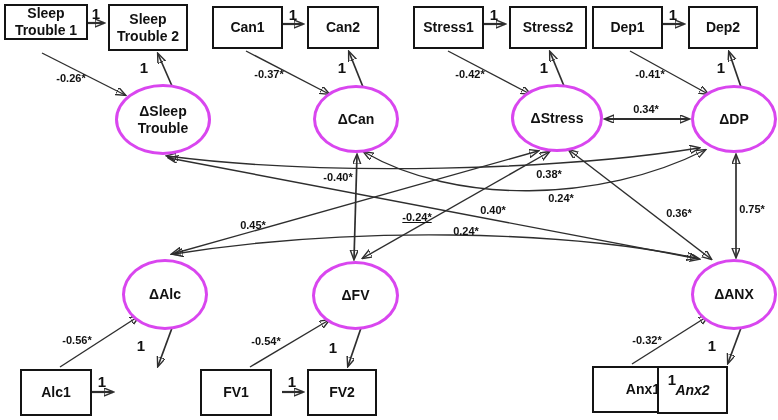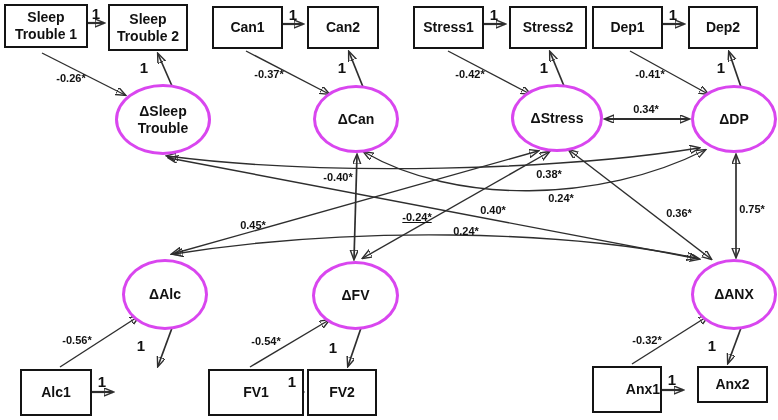--- a/index.html
+++ b/index.html
@@ -68,21 +68,21 @@
     <path class="w16" d="M357,155 L354,259" marker-start="url(#mS)" marker-end="url(#mE)"></path>
     <path d="M167,156 C330,177 560,170 699,148" marker-start="url(#mS)" marker-end="url(#mE)"></path>
     <path d="M364,152 C455,205 600,203 705,150" marker-start="url(#mS)" marker-end="url(#mE)"></path>
     <path d="M169,158 L699,259" marker-start="url(#mS)" marker-end="url(#mE)"></path>
     <path d="M538,151 L172,254" marker-start="url(#mS)" marker-end="url(#mE)"></path>
     <path d="M549,152 L363,258" marker-start="url(#mS)" marker-end="url(#mE)"></path>
     <path d="M569,150 L711,259" marker-start="url(#mS)" marker-end="url(#mE)"></path>
     <path d="M174,254 C350,226 560,230 696,258" marker-start="url(#mS)" marker-end="url(#mE)"></path>
   </svg>
 
-  <div class="node rect" style="left:4px;top:4px;width:84px;height:44px;">
+  <div class="node rect" style="left:4px;top:4px;width:84px;height:36px;">
       <span>Sleep Trouble 1</span>
     </div>
   <div class="node rect" style="left:108px;top:4px;width:80px;height:47px;">
       <span>Sleep Trouble 2</span>
     </div>
   <div class="node rect" style="left:212px;top:6px;width:71px;height:43px;">
       <span>Can1</span>
     </div>
   <div class="node rect" style="left:307px;top:6px;width:72px;height:43px;">
       <span>Can2</span>
@@ -96,30 +96,30 @@
   <div class="node rect" style="left:592px;top:6px;width:71px;height:43px;">
       <span>Dep1</span>
     </div>
   <div class="node rect" style="left:688px;top:6px;width:70px;height:43px;">
       <span>Dep2</span>
     </div>
 
   <div class="node rect" style="left:20px;top:369px;width:72px;height:47px;">
       <span>Alc1</span>
     </div>
-  <div class="node rect" style="left:208px;top:369px;width:96px;height:47px;">
+  <div class="node rect" style="left:200px;top:369px;width:72px;height:47px;">
       <span>FV1</span>
     </div>
   <div class="node rect" style="left:307px;top:369px;width:70px;height:47px;">
       <span>FV2</span>
     </div>
   <div class="node rect" style="left:592px;top:366px;width:70px;height:47px;justify-content:flex-end;">
       <span>Anx1</span>
     </div>
-  <div class="node rect" style="left:697px;top:366px;width:71px;height:37px;">
+  <div class="node rect" style="left:657px;top:366px;width:71px;height:48px;font-style:italic;">
       <span>Anx2</span>
     </div>
 
   <div class="node ellipse" style="left:115px;top:84px;width:96px;height:71px;">
       <span style="max-width:72px;">ΔSleep Trouble</span>
     </div>
   <div class="node ellipse" style="left:313px;top:85px;width:86px;height:68px;">
       <span>ΔCan</span>
     </div>
   <div class="node ellipse" style="left:511px;top:84px;width:92px;height:68px;">

